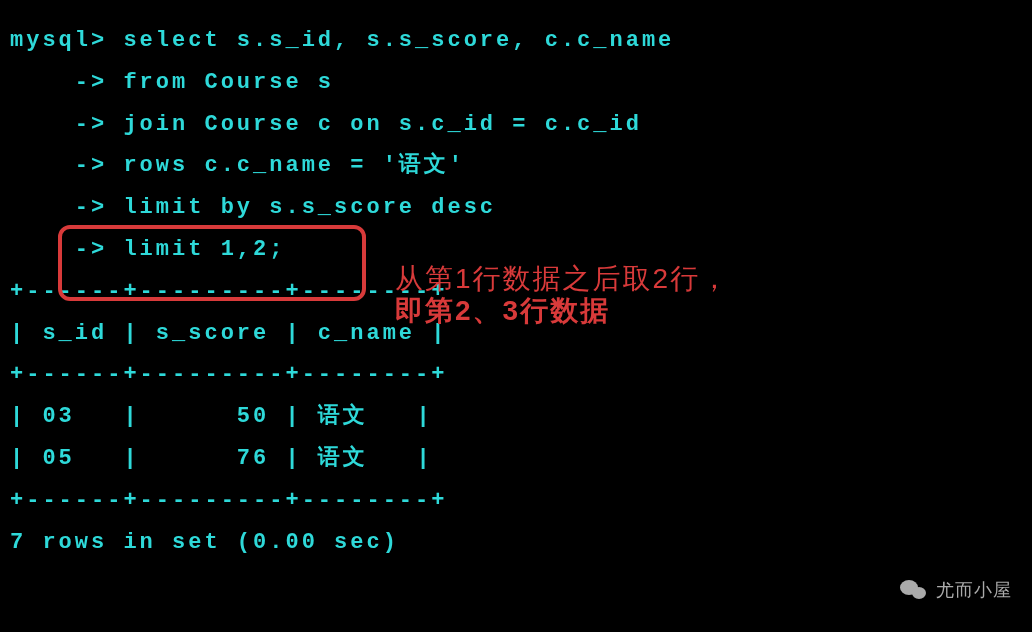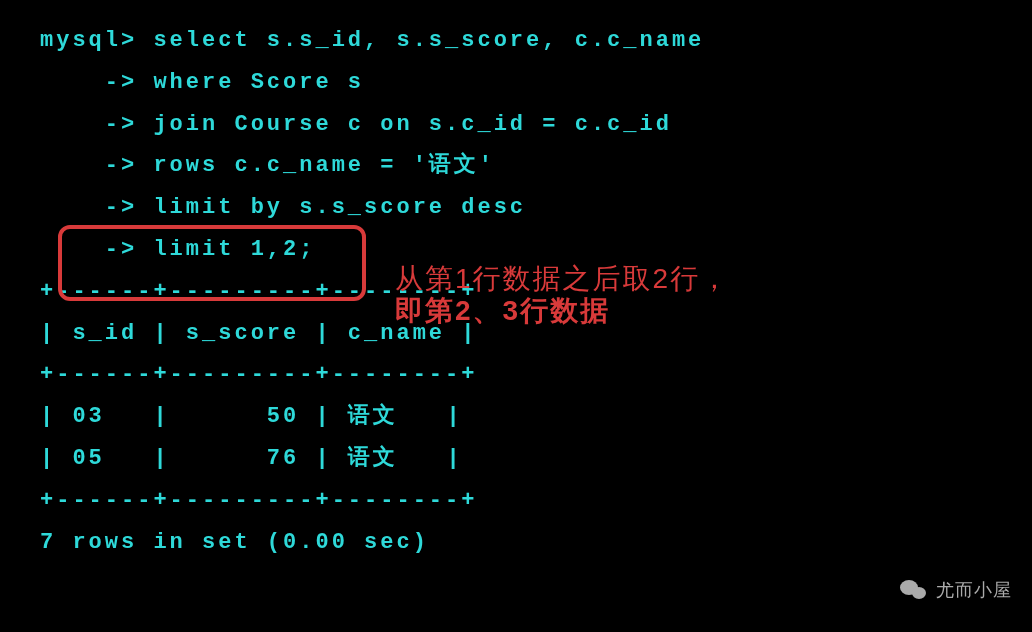--- a/index.html
+++ b/index.html
@@ -16,21 +16,20 @@
       color: #2ed9d9;
       width: 1032px;
       height: 632px;
       padding: 20px 10px;
       position: relative;
       overflow: hidden;
     }
     .line {
       white-space: pre;
       line-height: 1.9;
-      margin-left: 30px;
     }
     .prompt {
       color: #2ed9d9;
     }
     .highlight-box {
       position: absolute;
       border: 4px solid #d83a3a;
       border-radius: 12px;
       top: 225px;
       left: 58px;
@@ -92,21 +91,21 @@
       background: #aaa;
       border-radius: 50%;
       top: 9px;
       left: 12px;
     }
   </style>
 </head>
 <body>
 
 <div class="line"><span class="prompt">mysql&gt;</span><span> select s.s_id, s.s_score, c.c_name</span></div>
-<div class="line"><span class="prompt">    -&gt;</span><span> where Score s</span></div>
+<div class="line"><span class="prompt">    -&gt;</span><span> from Course s</span></div>
 <div class="line"><span class="prompt">    -&gt;</span><span> join Course c on s.c_id = c.c_id</span></div>
 <div class="line"><span class="prompt">    -&gt;</span><span> rows c.c_name = '语文'</span></div>
 <div class="line"><span class="prompt">    -&gt;</span><span> limit by s.s_score desc</span></div>
 <div class="line"><span class="prompt">    -&gt;</span><span> limit 1,2;</span></div>
 <div class="line">+------+---------+--------+</div>
 <div class="line">| s_id | s_score | c_name |</div>
 <div class="line">+------+---------+--------+</div>
 <div class="line">| 03   |      50 | 语文   |</div>
 <div class="line">| 05   |      76 | 语文   |</div>
 <div class="line">+------+---------+--------+</div>

